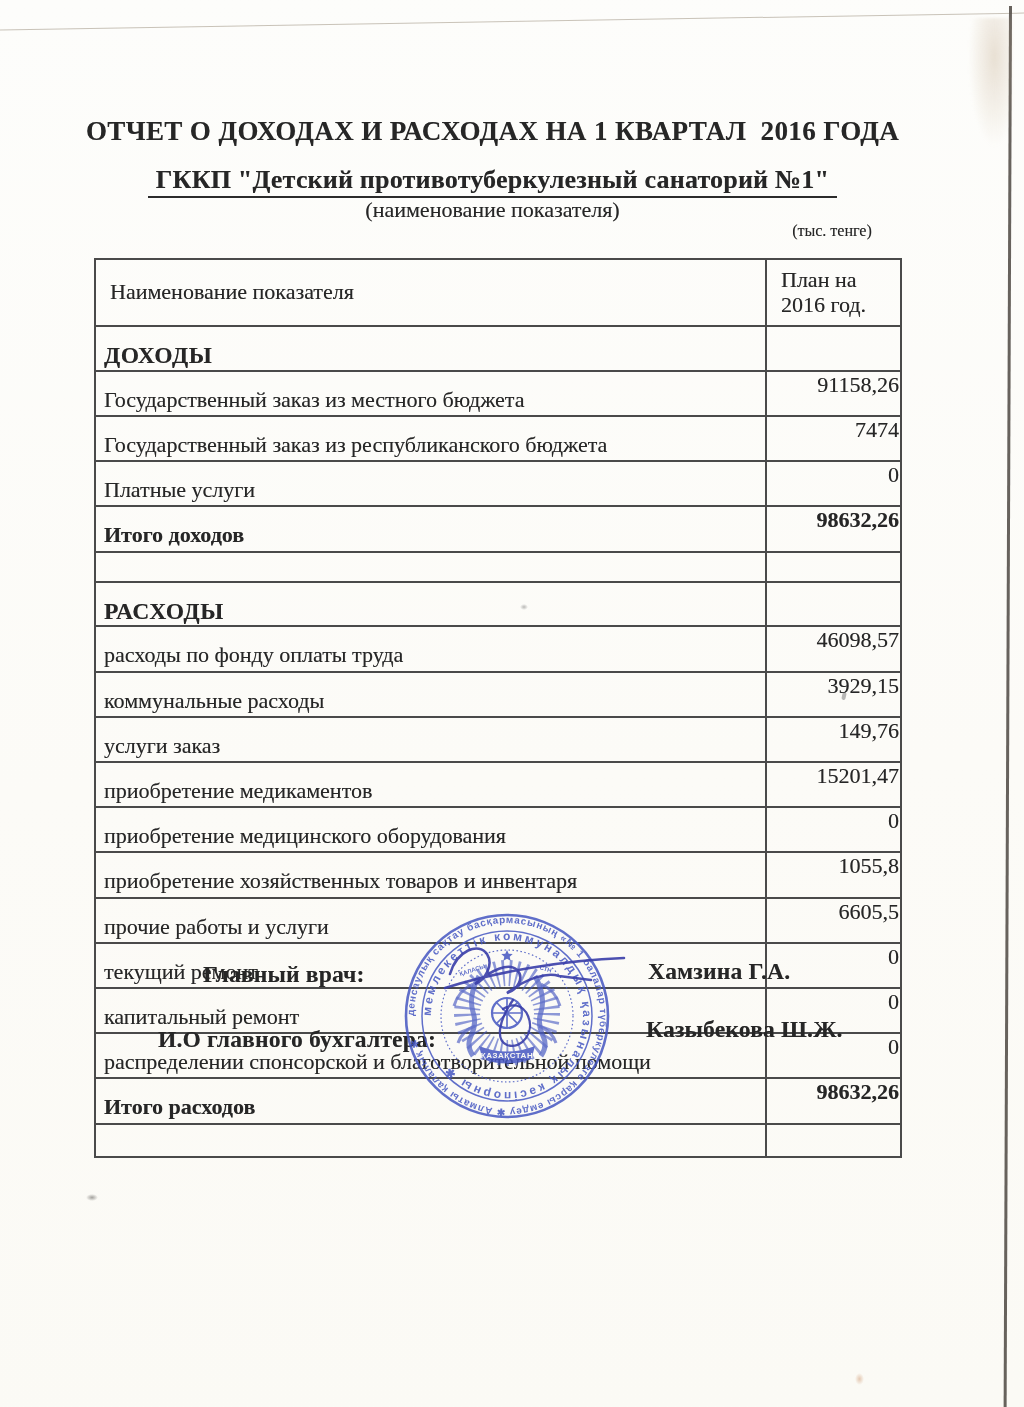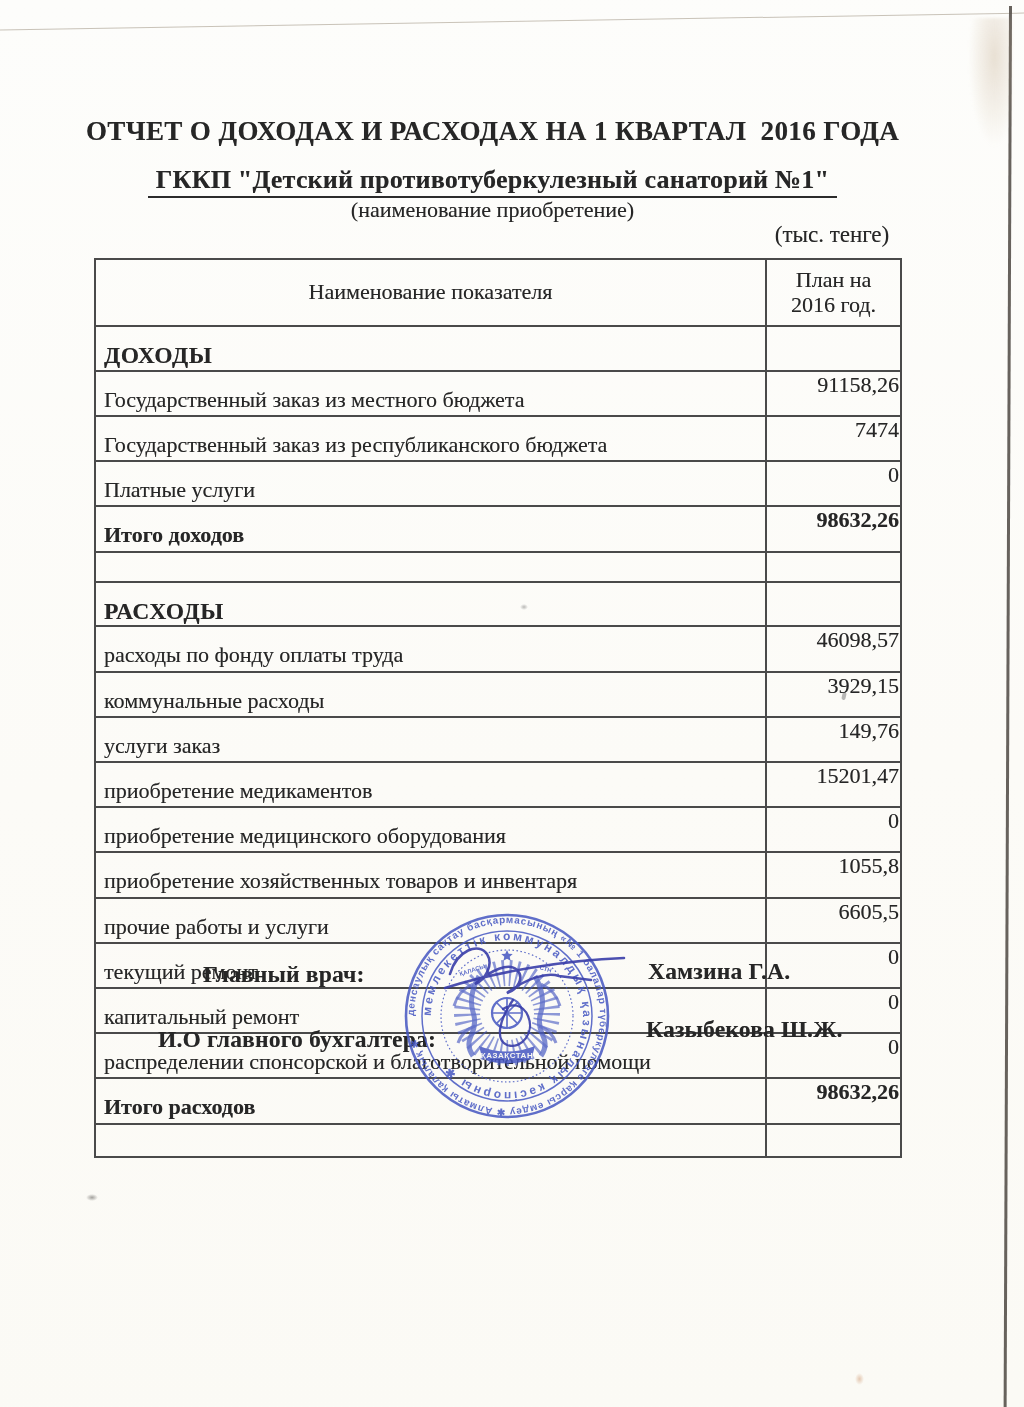--- a/index.html
+++ b/index.html
@@ -30,32 +30,32 @@
     background:rgba(80,80,80,.4);transform:rotate(12deg);border-radius:2px;}
 
   
   .head-wrap{position:absolute;left:0;top:0;width:985px;text-align:center;}
   .title{position:absolute;left:0;top:116px;width:100%;
     font-size:27px;font-weight:bold;letter-spacing:.4px;white-space:pre;}
   .org-line{position:absolute;left:0;top:165px;width:100%;}
   .org-line span{display:inline-block;font-size:26px;font-weight:bold;
     border-bottom:2.6px solid #2b2b2b;padding:0 8px 1px 8px;letter-spacing:.2px;white-space:pre;}
   .org-caption{position:absolute;left:0;top:197px;width:100%;font-size:22px;}
-  .units-note{position:absolute;left:763px;top:222px;width:138px;text-align:center;font-size:23px;}
+  .units-note{position:absolute;left:763px;top:222px;width:138px;text-align:center;font-size:16px;}
 
   
   table.report{position:absolute;left:94px;top:258px;width:806px;
     border-collapse:collapse;table-layout:fixed;}
   table.report col.c1{width:671px;}
   table.report col.c2{width:135px;}
   table.report th,table.report td{
     border:2px solid #4a4a4a;font-weight:normal;
     font-size:22px;line-height:1.1;overflow:hidden;}
   table.report{border:2.5px solid #414141;}
-  th.col-head{height:65px;text-align:center;vertical-align:middle;font-size:22.5px;
+  th.col-head{height:65px;text-align:left;vertical-align:middle;font-size:22.5px;
     padding:0 14px;}
   td.lbl{vertical-align:bottom;padding:16px 6px 3px 8px;text-align:left;}
   td.val{vertical-align:top;padding-top:1px;text-align:right;font-size:22px;}
   tr.std{height:30px;}
   tr.sec{height:32px;}
   tr.sec td.lbl{font-weight:bold;font-size:23.5px;letter-spacing:.6px;vertical-align:middle;padding-bottom:1px;}
   tr.tot td{font-weight:bold;}
   tr.tot-1{height:29px;}
   tr.tot-2{height:40px;}
   tr.tot-2 td.lbl{vertical-align:middle;}
@@ -83,21 +83,21 @@
   <div class="speck-a"></div>
   <div class="speck-b"></div>
   <div class="speck-c"></div>
   <div class="speck-d"></div>
 
   <div class="head-wrap">
     <div class="title doc-text">ОТЧЕТ О ДОХОДАХ И РАСХОДАХ НА 1 КВАРТАЛ  2016 ГОДА</div>
     <div class="org-line">
       <span class="doc-text">ГККП "Детский противотуберкулезный санаторий №1"</span>
     </div>
-    <div class="org-caption doc-text">(наименование приобретение)</div>
+    <div class="org-caption doc-text">(наименование показателя)</div>
   </div>
   <div class="units-note doc-text">(тыс. тенге)</div>
 
   <table class="report doc-text">
     <colgroup>
         <col class="c1">
         <col class="c2">
       </colgroup>
     <thead>
       <tr>

